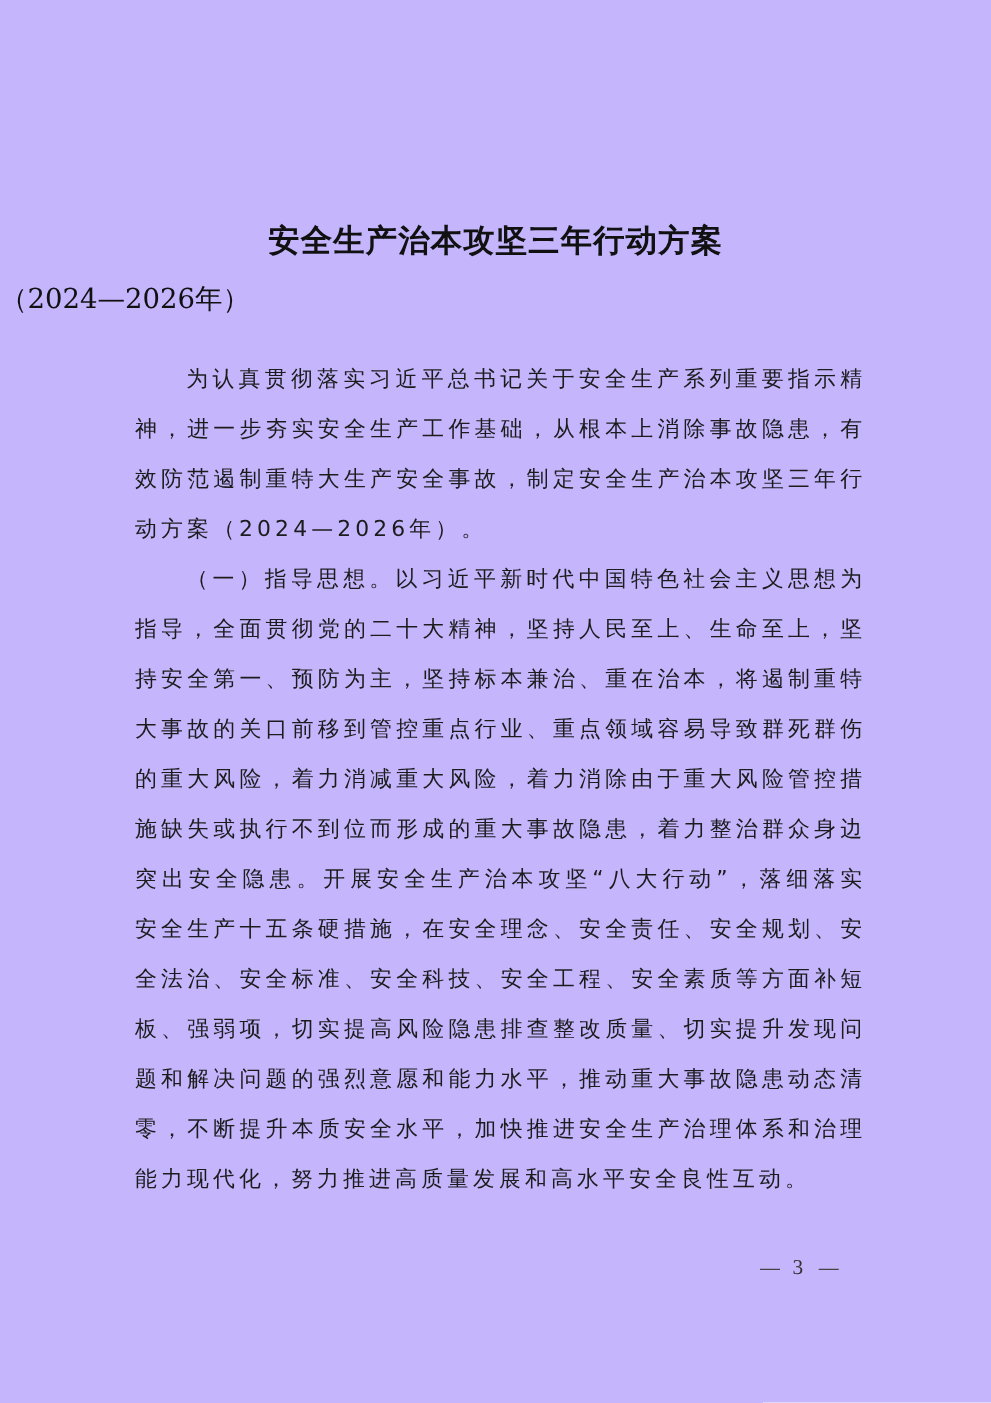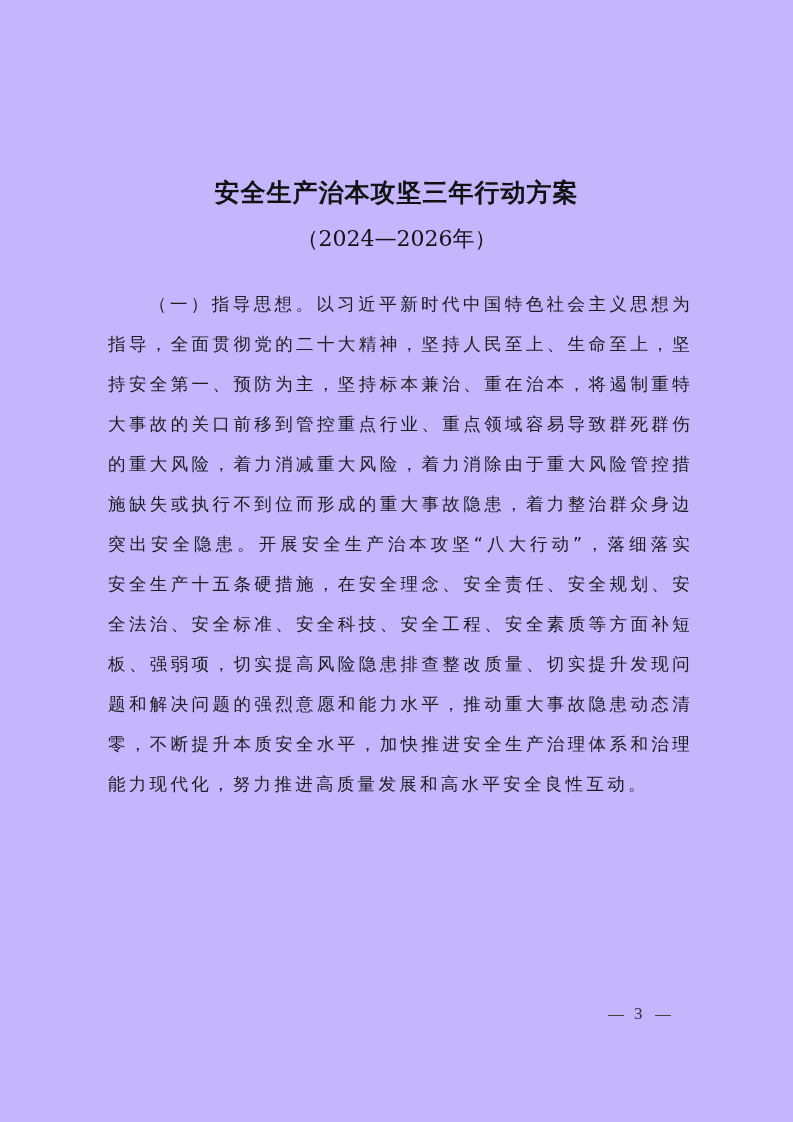--- a/index.html
+++ b/index.html
@@ -28,21 +28,21 @@
       font-weight: bold;
       letter-spacing: 1px;
       font-family: "DejaVu Serif", "Liberation Serif", serif;
       color: #111;
     }
     .subtitle {
       position: absolute;
       top: 224px;
       left: 0;
       width: 793px;
-      text-align: center;
+      text-align: left;
       font-size: 22px;
       color: #111;
       font-family: "DejaVu Serif", "Liberation Serif", serif;
     }
     .body {
       position: absolute;
       top: 284px;
       left: 108px;
       width: 585px;
       font-size: 17.5px;
@@ -82,19 +82,20 @@
     }
   </style>
 </head>
 <body>
 
 <div class="page">
   <div class="title">安全生产治本攻坚三年行动方案</div>
   <div class="subtitle">（2024—2026年）</div>
 
   <div class="body">
+    <p class="para">为认真贯彻落实习近平总书记关于安全生产系列重要指示精神，进一步夯实安全生产工作基础，从根本上消除事故隐患，有效防范遏制重特大生产安全事故，制定安全生产治本攻坚三年行动方案（2024—2026年）。</p>
     <p class="para">（一）指导思想。以习近平新时代中国特色社会主义思想为指导，全面贯彻党的二十大精神，坚持人民至上、生命至上，坚持安全第一、预防为主，坚持标本兼治、重在治本，将遏制重特大事故的关口前移到管控重点行业、重点领域容易导致群死群伤的重大风险，着力消减重大风险，着力消除由于重大风险管控措施缺失或执行不到位而形成的重大事故隐患，着力整治群众身边突出安全隐患。开展安全生产治本攻坚“八大行动”，落细落实安全生产十五条硬措施，在安全理念、安全责任、安全规划、安全法治、安全标准、安全科技、安全工程、安全素质等方面补短板、强弱项，切实提高风险隐患排查整改质量、切实提升发现问题和解决问题的强烈意愿和能力水平，推动重大事故隐患动态清零，不断提升本质安全水平，加快推进安全生产治理体系和治理能力现代化，努力推进高质量发展和高水平安全良性互动。</p>
   </div>
 
   <div class="page-number">
     <span class="dash"></span><span>3</span><span class="dash"></span>
   </div>
 </div>
 
 </body></html>

